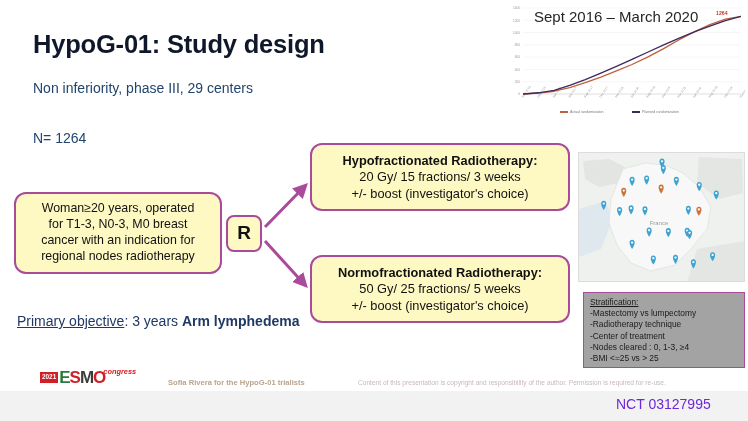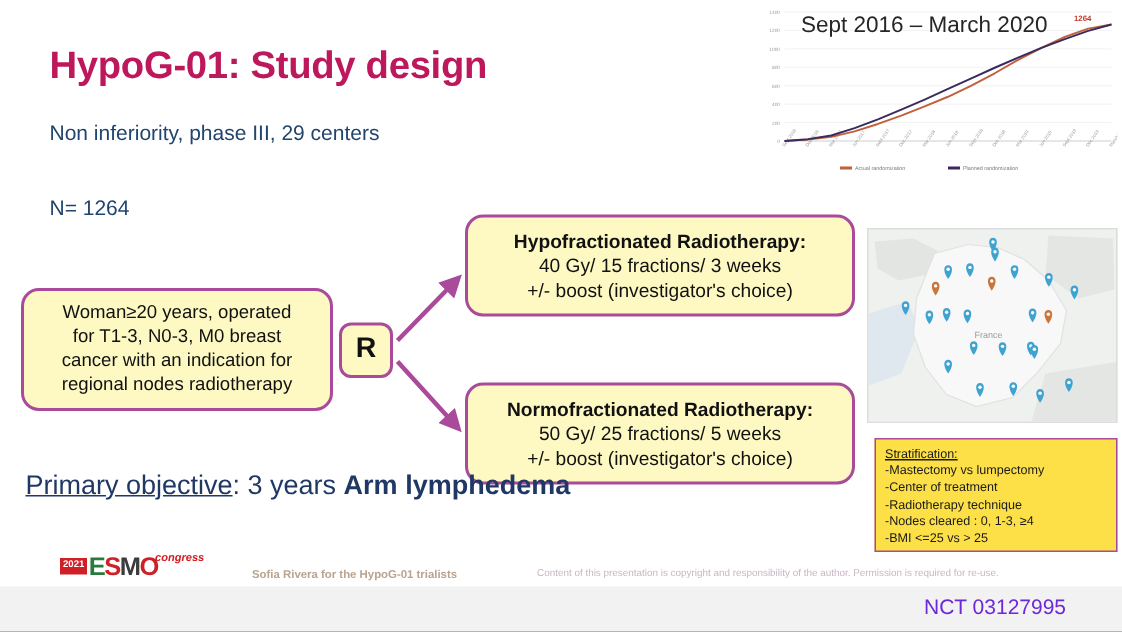--- a/index.html
+++ b/index.html
@@ -17,21 +17,21 @@
     font-family: "Liberation Sans", sans-serif;
     color: #1f3864;
   }
   
   #title {
     position: absolute;
     left: 33px;
     top: 30px;
     font-size: 25.5px;
     font-weight: bold;
-    color: #be185d;
+    color: #0f172a;
     letter-spacing: -0.2px;
     white-space: nowrap;
   }
   #subtitle {
     position: absolute;
     left: 33px;
     top: 80px;
     font-size: 14px;
     color: #22456e;
     white-space: nowrap;
@@ -98,21 +98,21 @@
     position: absolute;
     left: 0; top: 0;
     width: 748px; height: 421px;
     pointer-events: none;
   }
   
   #primary-objective {
     position: absolute;
     left: 17px;
     top: 313px;
-    font-size: 18px;
+    font-size: 14px;
     color: #1f3864;
     white-space: nowrap;
   }
   #primary-objective .po-label { text-decoration: underline; }
   #primary-objective .po-bold { font-weight: bold; }
   
   #chart {
     position: absolute;
     left: 497px;
     top: 2px;
@@ -166,21 +166,21 @@
     overflow: hidden;
   }
   
   #stratification {
     position: absolute;
     left: 583px;
     top: 292px;
     width: 162px;
     height: 76px;
     box-sizing: border-box;
-    background: #fde047;
+    background: #a3a3a3;
     border: 1.5px solid #a94a9b;
     padding: 4px 5px 0 6px;
     font-size: 8.4px;
     line-height: 1.33;
     color: #1a1a1a;
   }
   #stratification .strat-head { text-decoration: underline; display: block; }
   #stratification .strat-item { display: block; white-space: nowrap; }
   
   #footer-bar {
@@ -275,21 +275,21 @@
     <span class="arm-line">Woman≥20 years, operated</span>
     <span class="arm-line">for T1-3, N0-3, M0 breast</span>
     <span class="arm-line">cancer with an indication for</span>
     <span class="arm-line">regional nodes radiotherapy</span>
   </div>
 
   <div class="flowbox" id="rbox">R</div>
 
   <div class="flowbox" id="arm-hypo">
     <span class="arm-line arm-title">Hypofractionated Radiotherapy:</span>
-    <span class="arm-line">40 Gy/ 15 fractions/ 3 weeks</span>
+    <span class="arm-line">20 Gy/ 15 fractions/ 3 weeks</span>
     <span class="arm-line">+/- boost (investigator's choice)</span>
   </div>
 
   <div class="flowbox" id="arm-normo">
     <span class="arm-line arm-title">Normofractionated Radiotherapy:</span>
     <span class="arm-line">50 Gy/ 25 fractions/ 5 weeks</span>
     <span class="arm-line">+/- boost (investigator's choice)</span>
   </div>
 
   <div id="primary-objective">
@@ -407,22 +407,22 @@
           <circle cx="114.39500000000001" cy="109.1" r="1.15" fill="#ffffff"></circle>
           <path d="M133.6,108.35000000000001 C130.2,103.75000000000001 130.2,99.15 133.6,99.15 C137,99.15 137,103.75000000000001 133.6,108.35000000000001 Z" fill="#3fa3d1"></path>
           <circle cx="133.6" cy="101.95" r="1.15" fill="#ffffff"></circle>
         </g>
     </svg>
   </div>
 
   <div id="stratification">
     <span class="strat-head">Stratification:</span>
     <span class="strat-item">-Mastectomy vs lumpectomy</span>
+    <span class="strat-item">-Radiotherapy technique</span>
     <span class="strat-item">-Center of treatment</span>
-    <span class="strat-item">-Radiotherapy technique</span>
     <span class="strat-item">-Nodes cleared : 0, 1-3, ≥4</span>
     <span class="strat-item">-BMI &lt;=25 vs &gt; 25</span>
   </div>
 
   <div id="footer-bar"></div>
   <div id="esmo-logo">
     <span class="esmo-year">2021</span>
     <span class="esmo-word"><span class="esmo-e">E</span><span class="esmo-s">S</span><span class="esmo-m">M</span><span class="esmo-o">O</span></span>
     <span class="esmo-congress">congress</span>
   </div>

